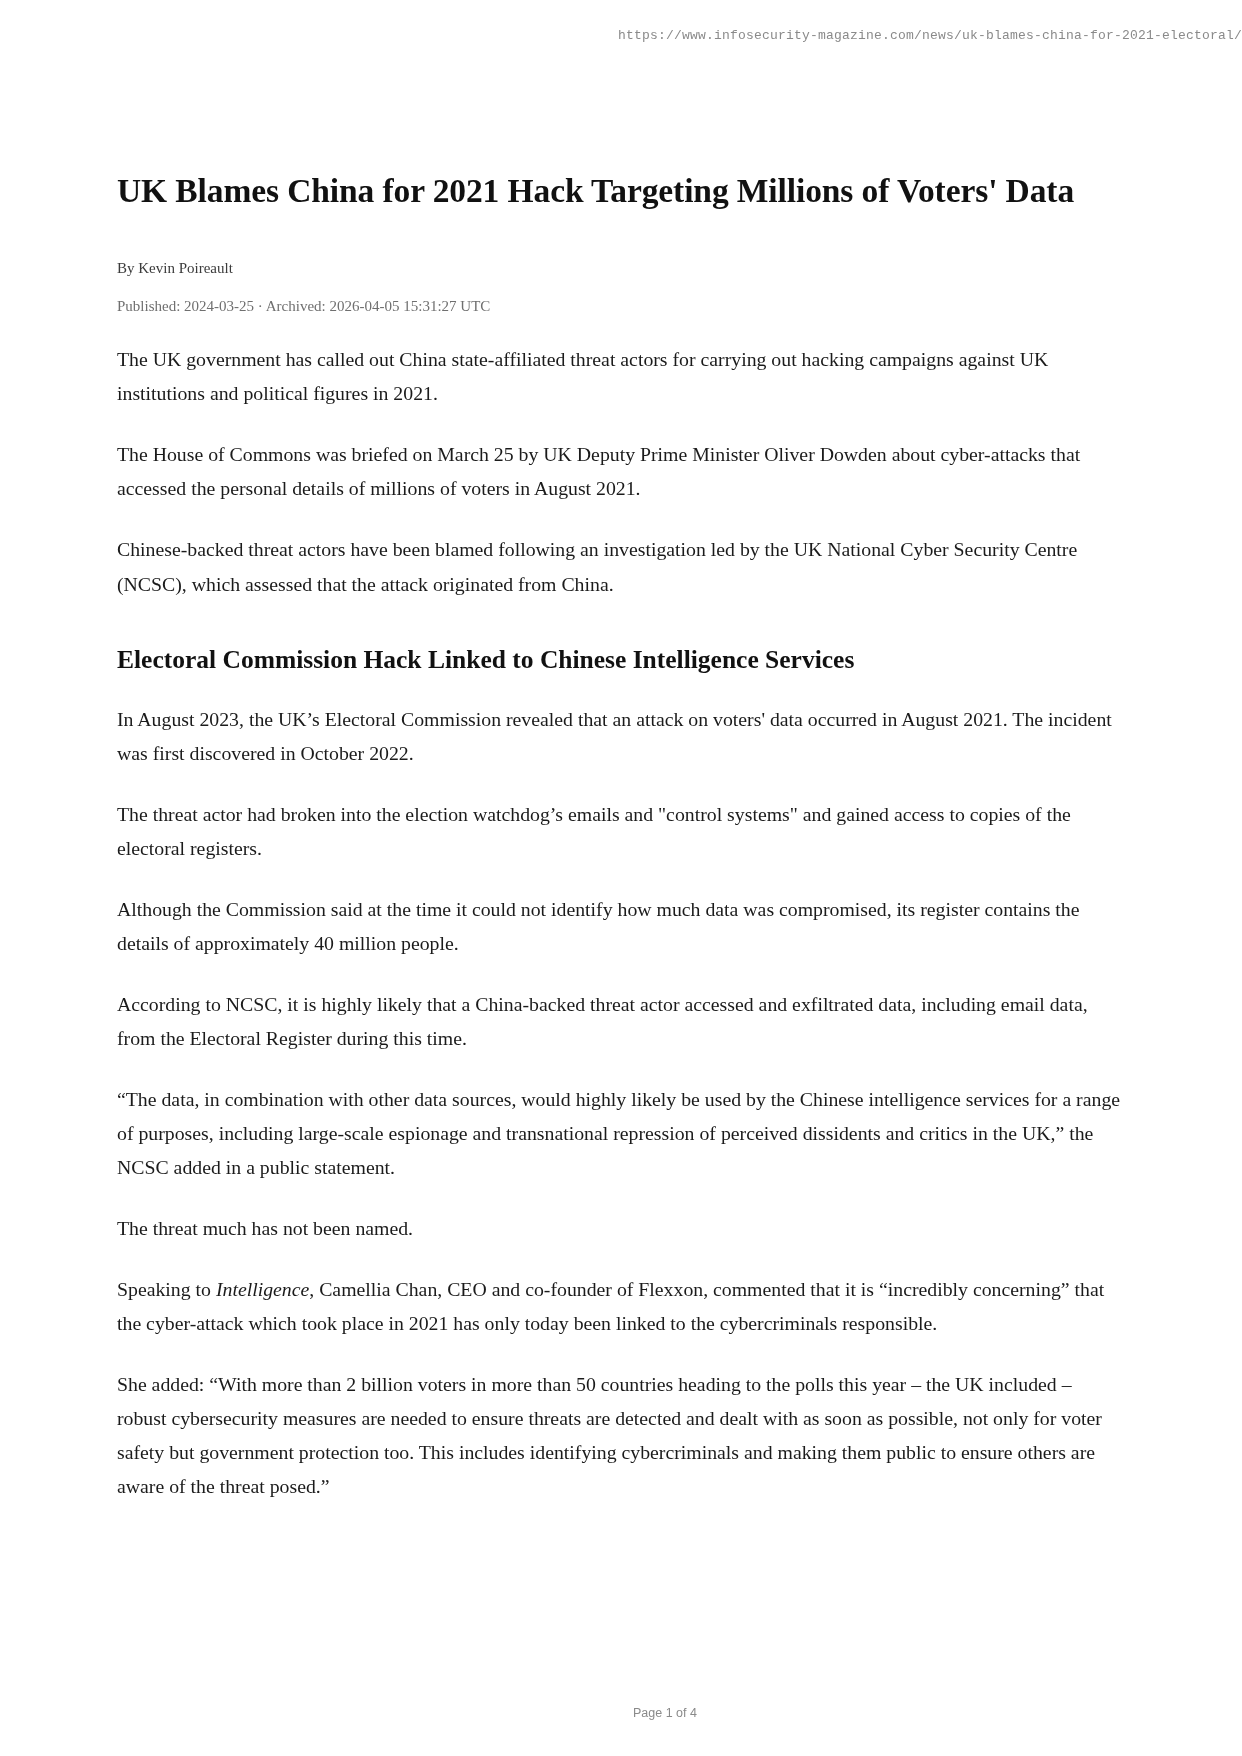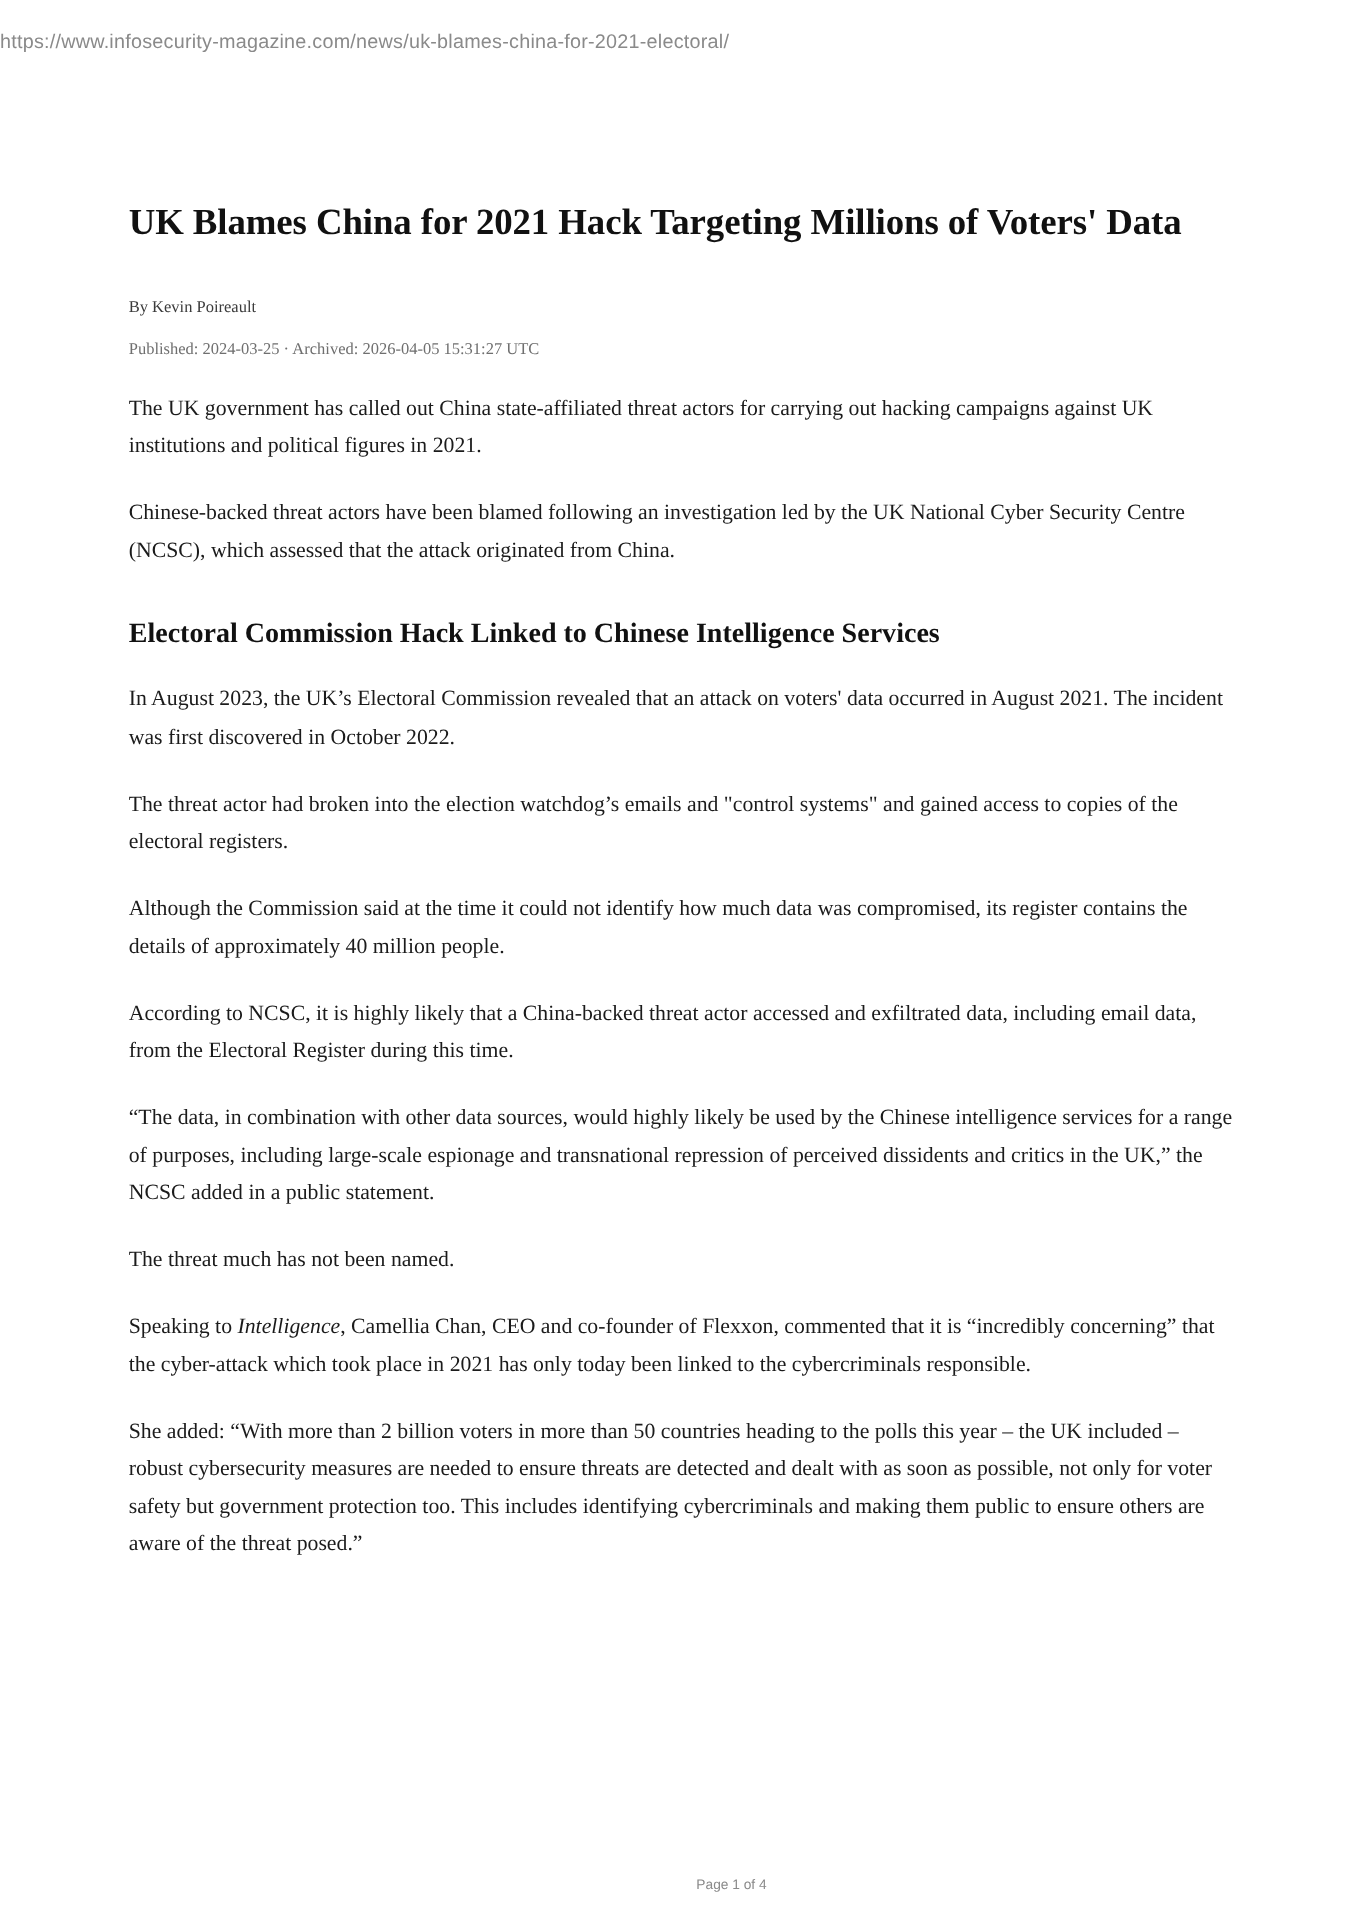--- a/index.html
+++ b/index.html
@@ -16,29 +16,29 @@
     box-sizing: border-box;
     font-family: "Liberation Serif", "DejaVu Serif", serif;
     color: #1a1a1a;
     overflow: hidden;
   }
   .header-url {
     position: absolute;
     top: 28px;
     left: 0;
     width: 100%;
-    text-align: left;
-    font-family: Liberation Sans, sans-serif;
-    font-size: 18px;
+    text-align: right;
+    font-family: Liberation Mono, monospace;
+    font-size: 13px;
     color: #8a8a8a;
     letter-spacing: 0.2px;
   }
   .content {
     position: absolute;
-    top: 176px;
+    top: 164px;
     left: 117px;
     width: 1008px;
   }
   h1.title {
     font-size: 33.5px;
     line-height: 1.62;
     font-weight: bold;
     margin: 0 0 0 0;
     color: #111111;
     letter-spacing: -0.1px;
@@ -90,20 +90,21 @@
 
   <div class="content">
 
     <h1 class="title">UK Blames China for 2021 Hack Targeting Millions of Voters' Data</h1>
 
     <div class="byline">By Kevin Poireault</div>
 
     <div class="meta">Published: 2024-03-25 · Archived: 2026-04-05 15:31:27 UTC</div>
 
     <p class="body-text">The UK government has called out China state-affiliated threat actors for carrying out hacking campaigns against UK institutions and political figures in 2021.</p>
+    <p class="body-text">The House of Commons was briefed on March 25 by UK Deputy Prime Minister Oliver Dowden about cyber-attacks that accessed the personal details of millions of voters in August 2021.</p>
     <p class="body-text">Chinese-backed threat actors have been blamed following an investigation led by the UK National Cyber Security Centre (NCSC), which assessed that the attack originated from China.</p>
 
     <h2 class="section-heading">Electoral Commission Hack Linked to Chinese Intelligence Services</h2>
 
     <p class="body-text">In August 2023, the UK’s Electoral Commission revealed that an attack on voters' data occurred in August 2021. The incident was first discovered in October 2022.</p>
     <p class="body-text">The threat actor had broken into the election watchdog’s emails and "control systems" and gained access to copies of the electoral registers.</p>
     <p class="body-text">Although the Commission said at the time it could not identify how much data was compromised, its register contains the details of approximately 40 million people.</p>
     <p class="body-text">According to NCSC, it is highly likely that a China-backed threat actor accessed and exfiltrated data, including email data, from the Electoral Register during this time.</p>
     <p class="body-text">“The data, in combination with other data sources, would highly likely be used by the Chinese intelligence services for a range of purposes, including large-scale espionage and transnational repression of perceived dissidents and critics in the UK,” the NCSC added in a public statement.</p>
     <p class="body-text">The threat much has not been named.</p>

